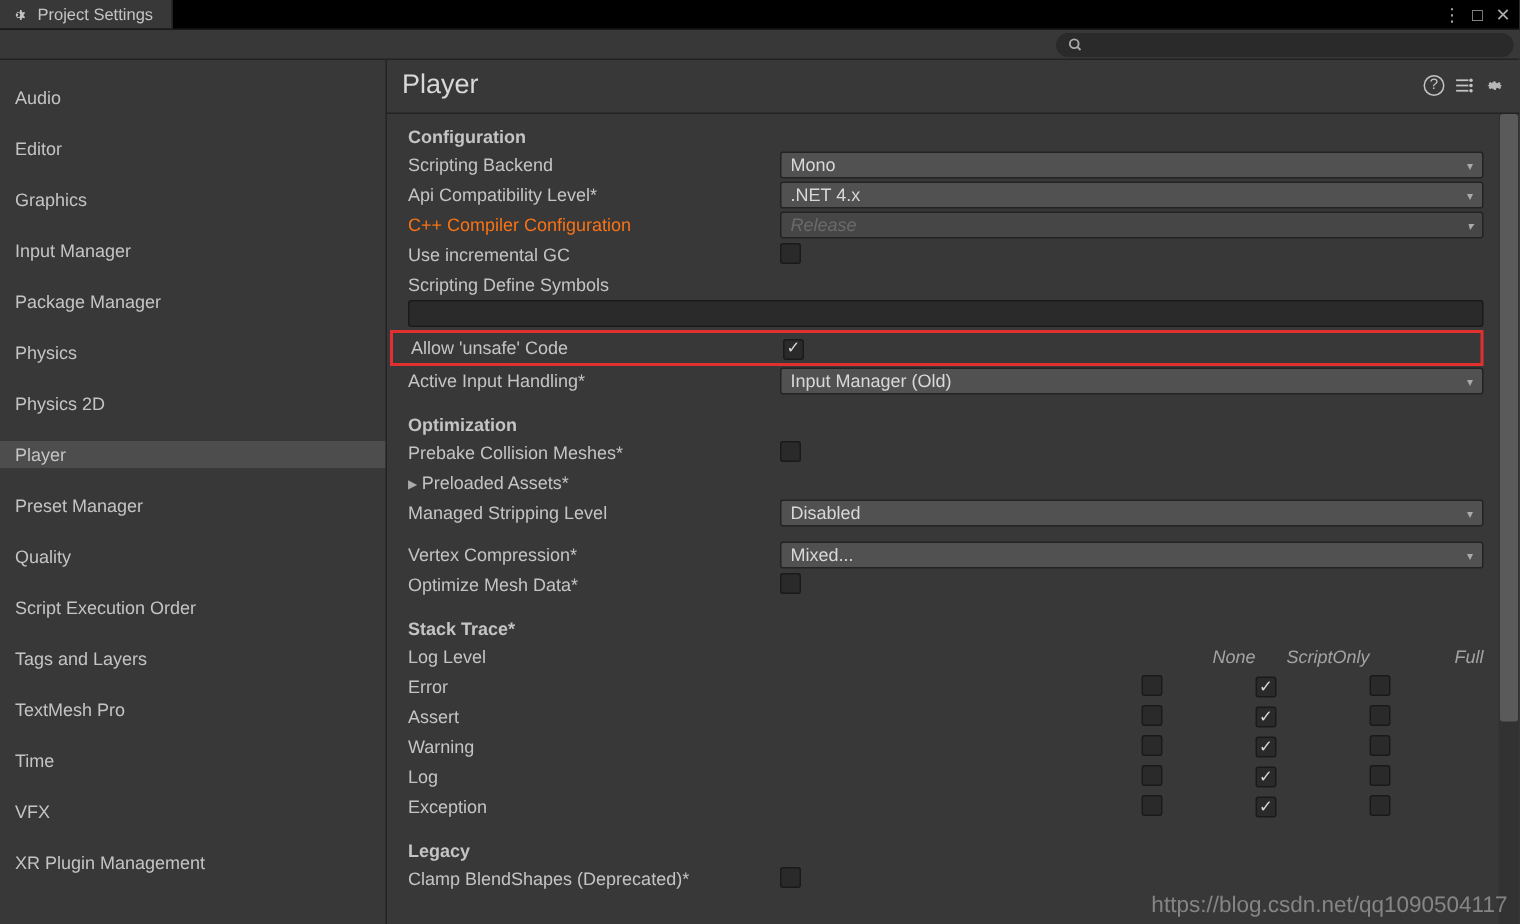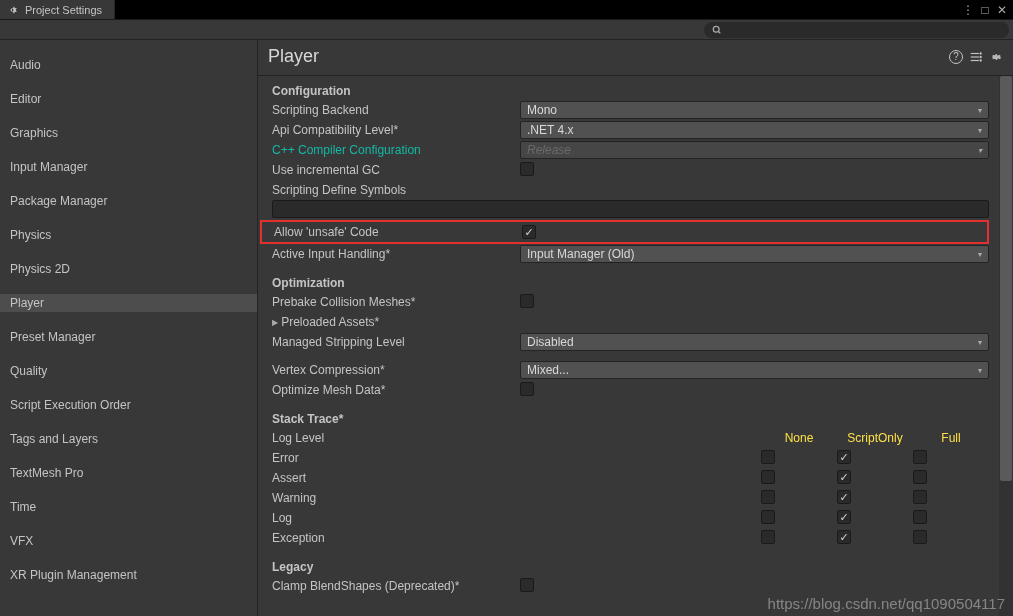--- a/index.html
+++ b/index.html
@@ -25,39 +25,39 @@
 .content-header h2 { font-size: 18px; font-weight: normal; color: #d8d8d8; }
 .header-icons { margin-left: auto; display: flex; gap: 6px; align-items: center; color: #c4c4c4; }
 
 .content-body { flex: 1; overflow-y: auto; padding: 4px 8px 4px 2px; position: relative; }
 .scrollbar-track { position: absolute; right: 0; top: 0; width: 14px; height: 100%; background: #323232; }
 .scrollbar-thumb { position: absolute; right: 1px; top: 0; width: 12px; height: 75%; background: #5a5a5a; border-radius: 2px; }
 .inner { position: relative; padding-right: 16px; }
 
 .section-heading { font-weight: bold; color: #c4c4c4; padding: 4px 0 2px 12px; font-size: 12px; }
 .row { display: flex; align-items: center; height: 20px; padding-left: 12px; }
-.row.disabled .label { color: #14b8a6; }
+.row.disabled .label { color: #f97316; }
 .label { width: 248px; font-size: 12px; color: #c4c4c4; flex-shrink: 0; }
 .control { flex: 1; }
 
 .dropdown { background: #515151; border: 1px solid #232323; border-radius: 2px; height: 18px; display: flex; align-items: center; padding: 0 6px; font-size: 12px; color: #d8d8d8; position: relative; }
 .dropdown.disabled { background: #464646; color: #6a6a6a; font-style: italic; }
 .dropdown-arrow { margin-left: auto; color: #aaa; font-size: 8px; }
 
 .checkbox { width: 14px; height: 14px; background: #2a2a2a; border: 1px solid #1a1a1a; border-radius: 2px; display: inline-flex; align-items: center; justify-content: center; }
 .checkbox.checked::after { content: "✓"; color: #d8d8d8; font-size: 11px; line-height: 1; }
 
 .text-input { background: #2a2a2a; border: 1px solid #1a1a1a; height: 18px; width: 100%; border-radius: 2px; }
 
 .highlight-box { border: 2px solid #e03030; }
 .highlight-row { margin-left: -2px; padding-left: 14px; }
 
 .stack-header { display: flex; align-items: center; padding-left: 12px; height: 20px; }
 .stack-cols { margin-left: auto; display: flex; gap: 0; }
-.col-h { width: 76px; text-align: center; font-size: 12px; color: #fde047; }
+.col-h { width: 76px; text-align: right; font-size: 12px; color: #a3a3a3; font-style: italic; }
 .stack-row { display: flex; align-items: center; padding-left: 12px; height: 20px; }
 .stack-label { flex: 1; font-size: 12px; color: #c4c4c4; }
 .stack-checks { display: flex; }
 .stack-checks .chk-cell { width: 76px; }
 
 .spacer { height: 8px; }
 .foldout { display: inline-flex; align-items: center; gap: 3px; }
 .tri { font-size: 8px; color: #aaa; }
 
 .watermark { position: absolute; right: 8px; bottom: 4px; color: rgba(210,210,210,0.5); font-size: 15px; font-family: Arial; text-align: right; }

